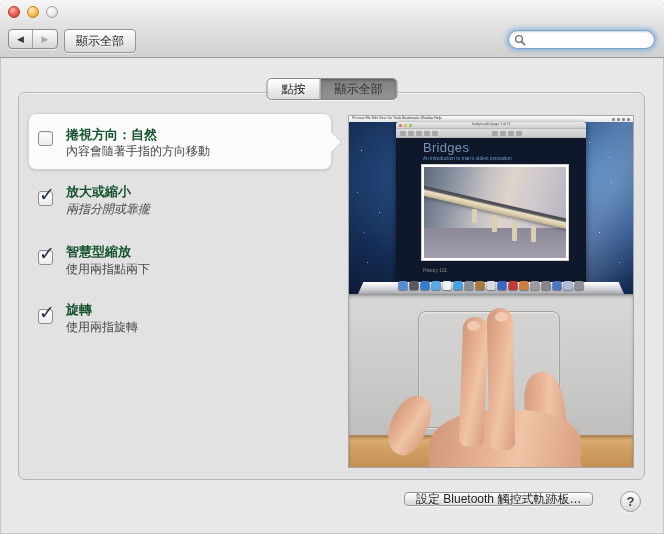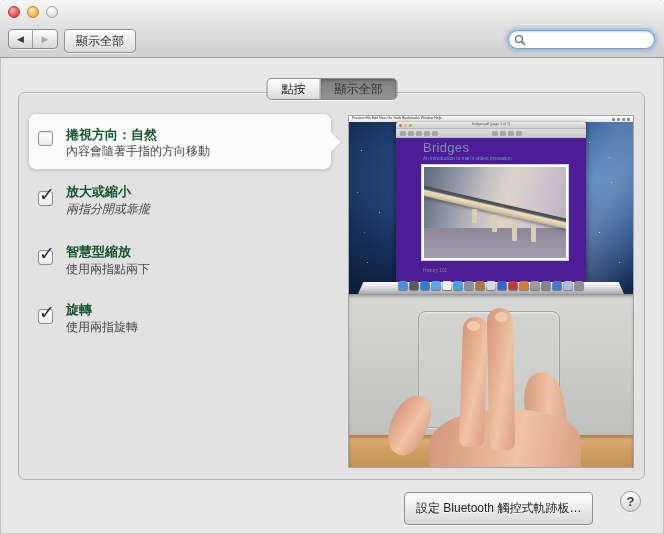--- a/index.html
+++ b/index.html
@@ -66,21 +66,21 @@
     background:radial-gradient(ellipse 130% 95% at 78% 32%,#4a7cb5 0%,#2a5088 38%,#142b52 70%,#0a1730 100%);}
   .desktop .streak{position:absolute;left:52%;top:-25%;width:65%;height:150%;
     background:linear-gradient(100deg,transparent 22%,rgba(150,185,230,.38) 46%,rgba(205,222,245,.28) 56%,transparent 80%);
     transform:rotate(16deg);}
   .stars{position:absolute;left:0;top:0;width:1px;height:1px;background:transparent;border-radius:50%;
     box-shadow:12px 28px #fff,30px 90px rgba(255,255,255,.9),18px 140px rgba(255,255,255,.7),
     55px 55px rgba(255,255,255,.8),240px 20px #fff,262px 60px rgba(255,255,255,.85),250px 110px #fff,
     270px 140px rgba(255,255,255,.8),235px 150px rgba(255,255,255,.6),8px 70px rgba(255,255,255,.6),
     40px 160px rgba(255,255,255,.8),260px 35px rgba(255,255,255,.7),228px 90px rgba(255,255,255,.5),
     15px 110px rgba(255,255,255,.5),48px 10px rgba(255,255,255,.7);}
-  .mini-window{position:absolute;left:47px;top:6px;width:190px;height:161px;background:#4c1d95;border-radius:2px;
+  .mini-window{position:absolute;left:47px;top:6px;width:190px;height:161px;background:#0f172a;border-radius:2px;
     box-shadow:0 2px 6px rgba(0,0,0,.55);}
   .ptitle{position:relative;height:7px;background:linear-gradient(#e8e8e8,#cfcfcf);border-bottom:1px solid #b8b8b8;
     border-radius:2px 2px 0 0;}
   .pdots{position:absolute;left:3px;top:2px;display:flex;gap:2px;}
   .pdots i{width:3px;height:3px;border-radius:50%;}
   .pdots i:nth-child(1){background:#e2655c;}.pdots i:nth-child(2){background:#e8b44a;}.pdots i:nth-child(3){background:#8fc153;}
   .ptitle .ptext{position:absolute;left:50%;top:0;font-size:7px;color:#555;white-space:nowrap;
     transform:translateX(-50%) scale(.5);transform-origin:center 0;}
   .ptoolbar{position:relative;height:9px;background:linear-gradient(#dedede,#cacaca);border-bottom:1px solid #bcbcbc;}
   .ptools-l,.ptools-r{position:absolute;top:2px;display:flex;gap:2px;}
@@ -118,21 +118,21 @@
     background:rgba(60,45,35,.18);filter:blur(3px);}
   .finger1{left:112px;top:201px;width:25px;height:130px;border-radius:12px 12px 8px 8px;transform:rotate(2deg);}
   .finger2{left:139px;top:192px;width:26px;height:142px;border-radius:13px 13px 8px 8px;transform:rotate(-1deg);}
   .nail{position:absolute;background:#f2cdb2;border-radius:50%;opacity:.9;}
   .nail1{left:118px;top:205px;width:13px;height:10px;}
   .nail2{left:146px;top:196px;width:13px;height:10px;}
   .knuckles{left:176px;top:256px;width:40px;height:74px;border-radius:45% 45% 40% 40%;transform:rotate(-8deg);}
   .thumb{left:42px;top:278px;width:36px;height:62px;border-radius:55% 45% 45% 55%;transform:rotate(24deg);}
   .palm{left:80px;top:294px;width:152px;height:80px;border-radius:45% 40% 0 0;}
   
-  .setup-btn{position:absolute;left:404px;top:492px;height:33px;}
+  .setup-btn{position:absolute;left:404px;top:492px;height:14px;}
   .help-btn{position:absolute;left:620px;top:491px;width:21px;height:21px;border-radius:50%;
     border:1px solid #969696;background:linear-gradient(#ffffff,#ececec 45%,#d8d8d8);
     display:flex;align-items:center;justify-content:center;font-size:13px;font-weight:bold;color:#3f3f3f;
     box-shadow:0 1px 0 rgba(255,255,255,.6);}
 </style>
 </head>
 <body>
 
 <div class="window">
 

